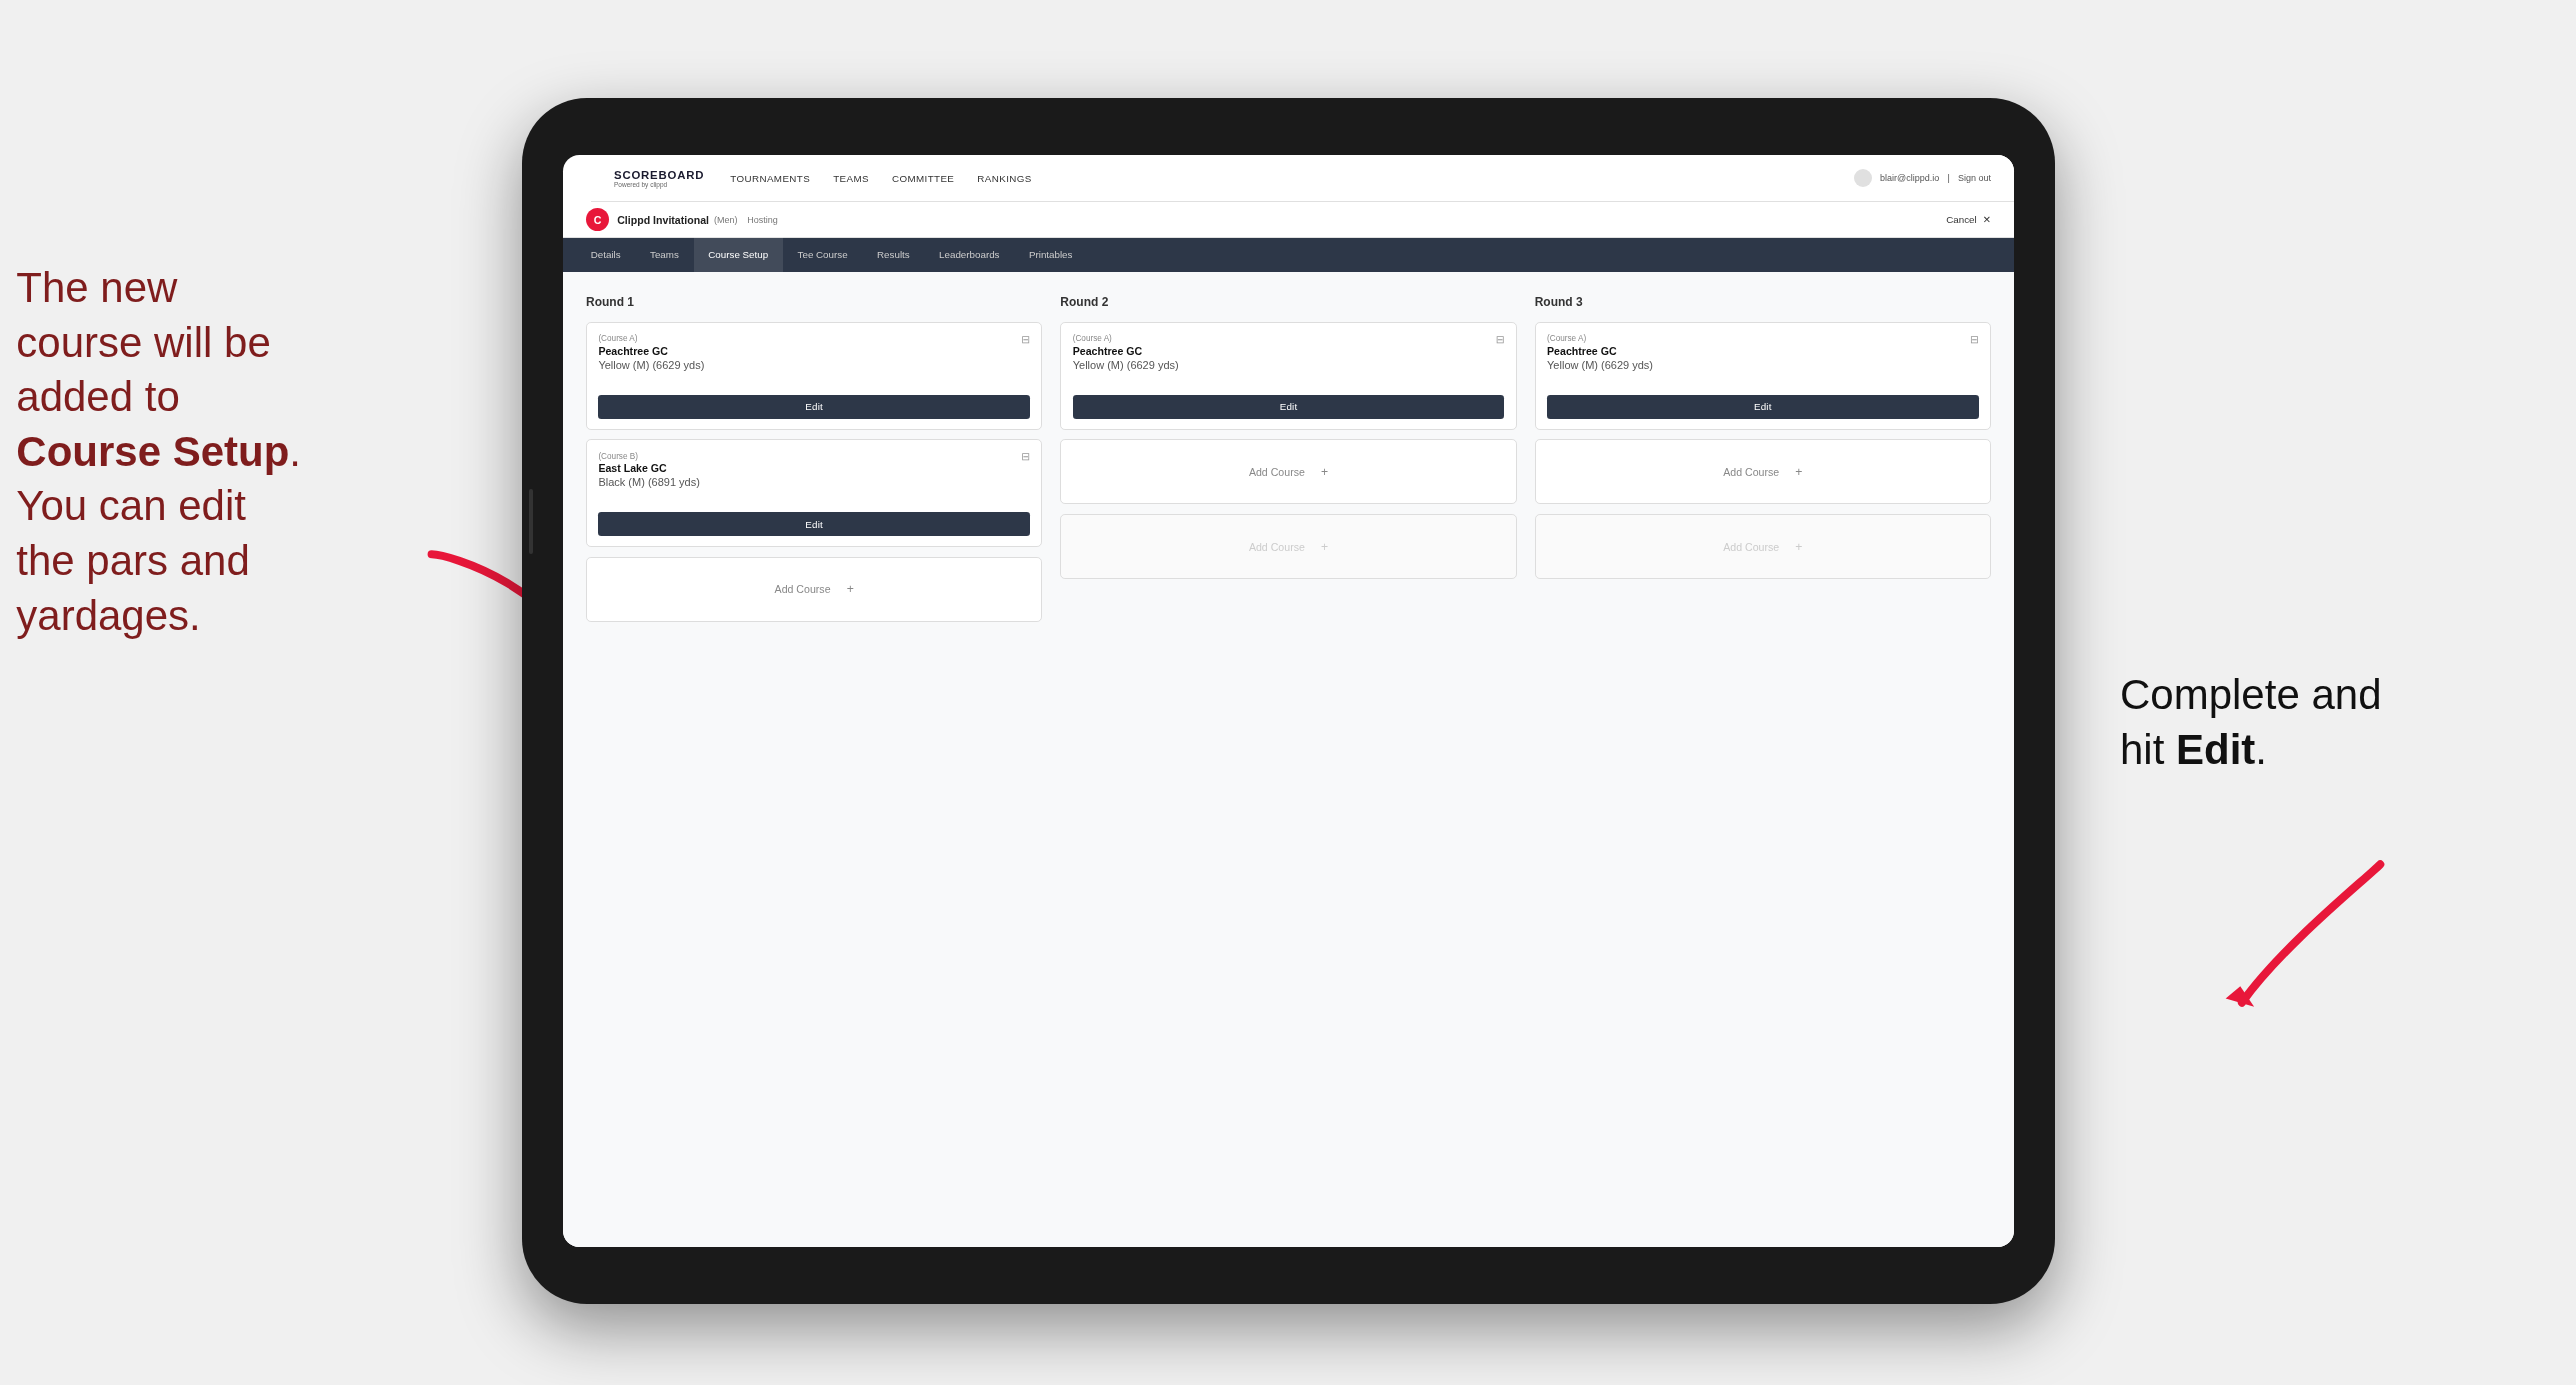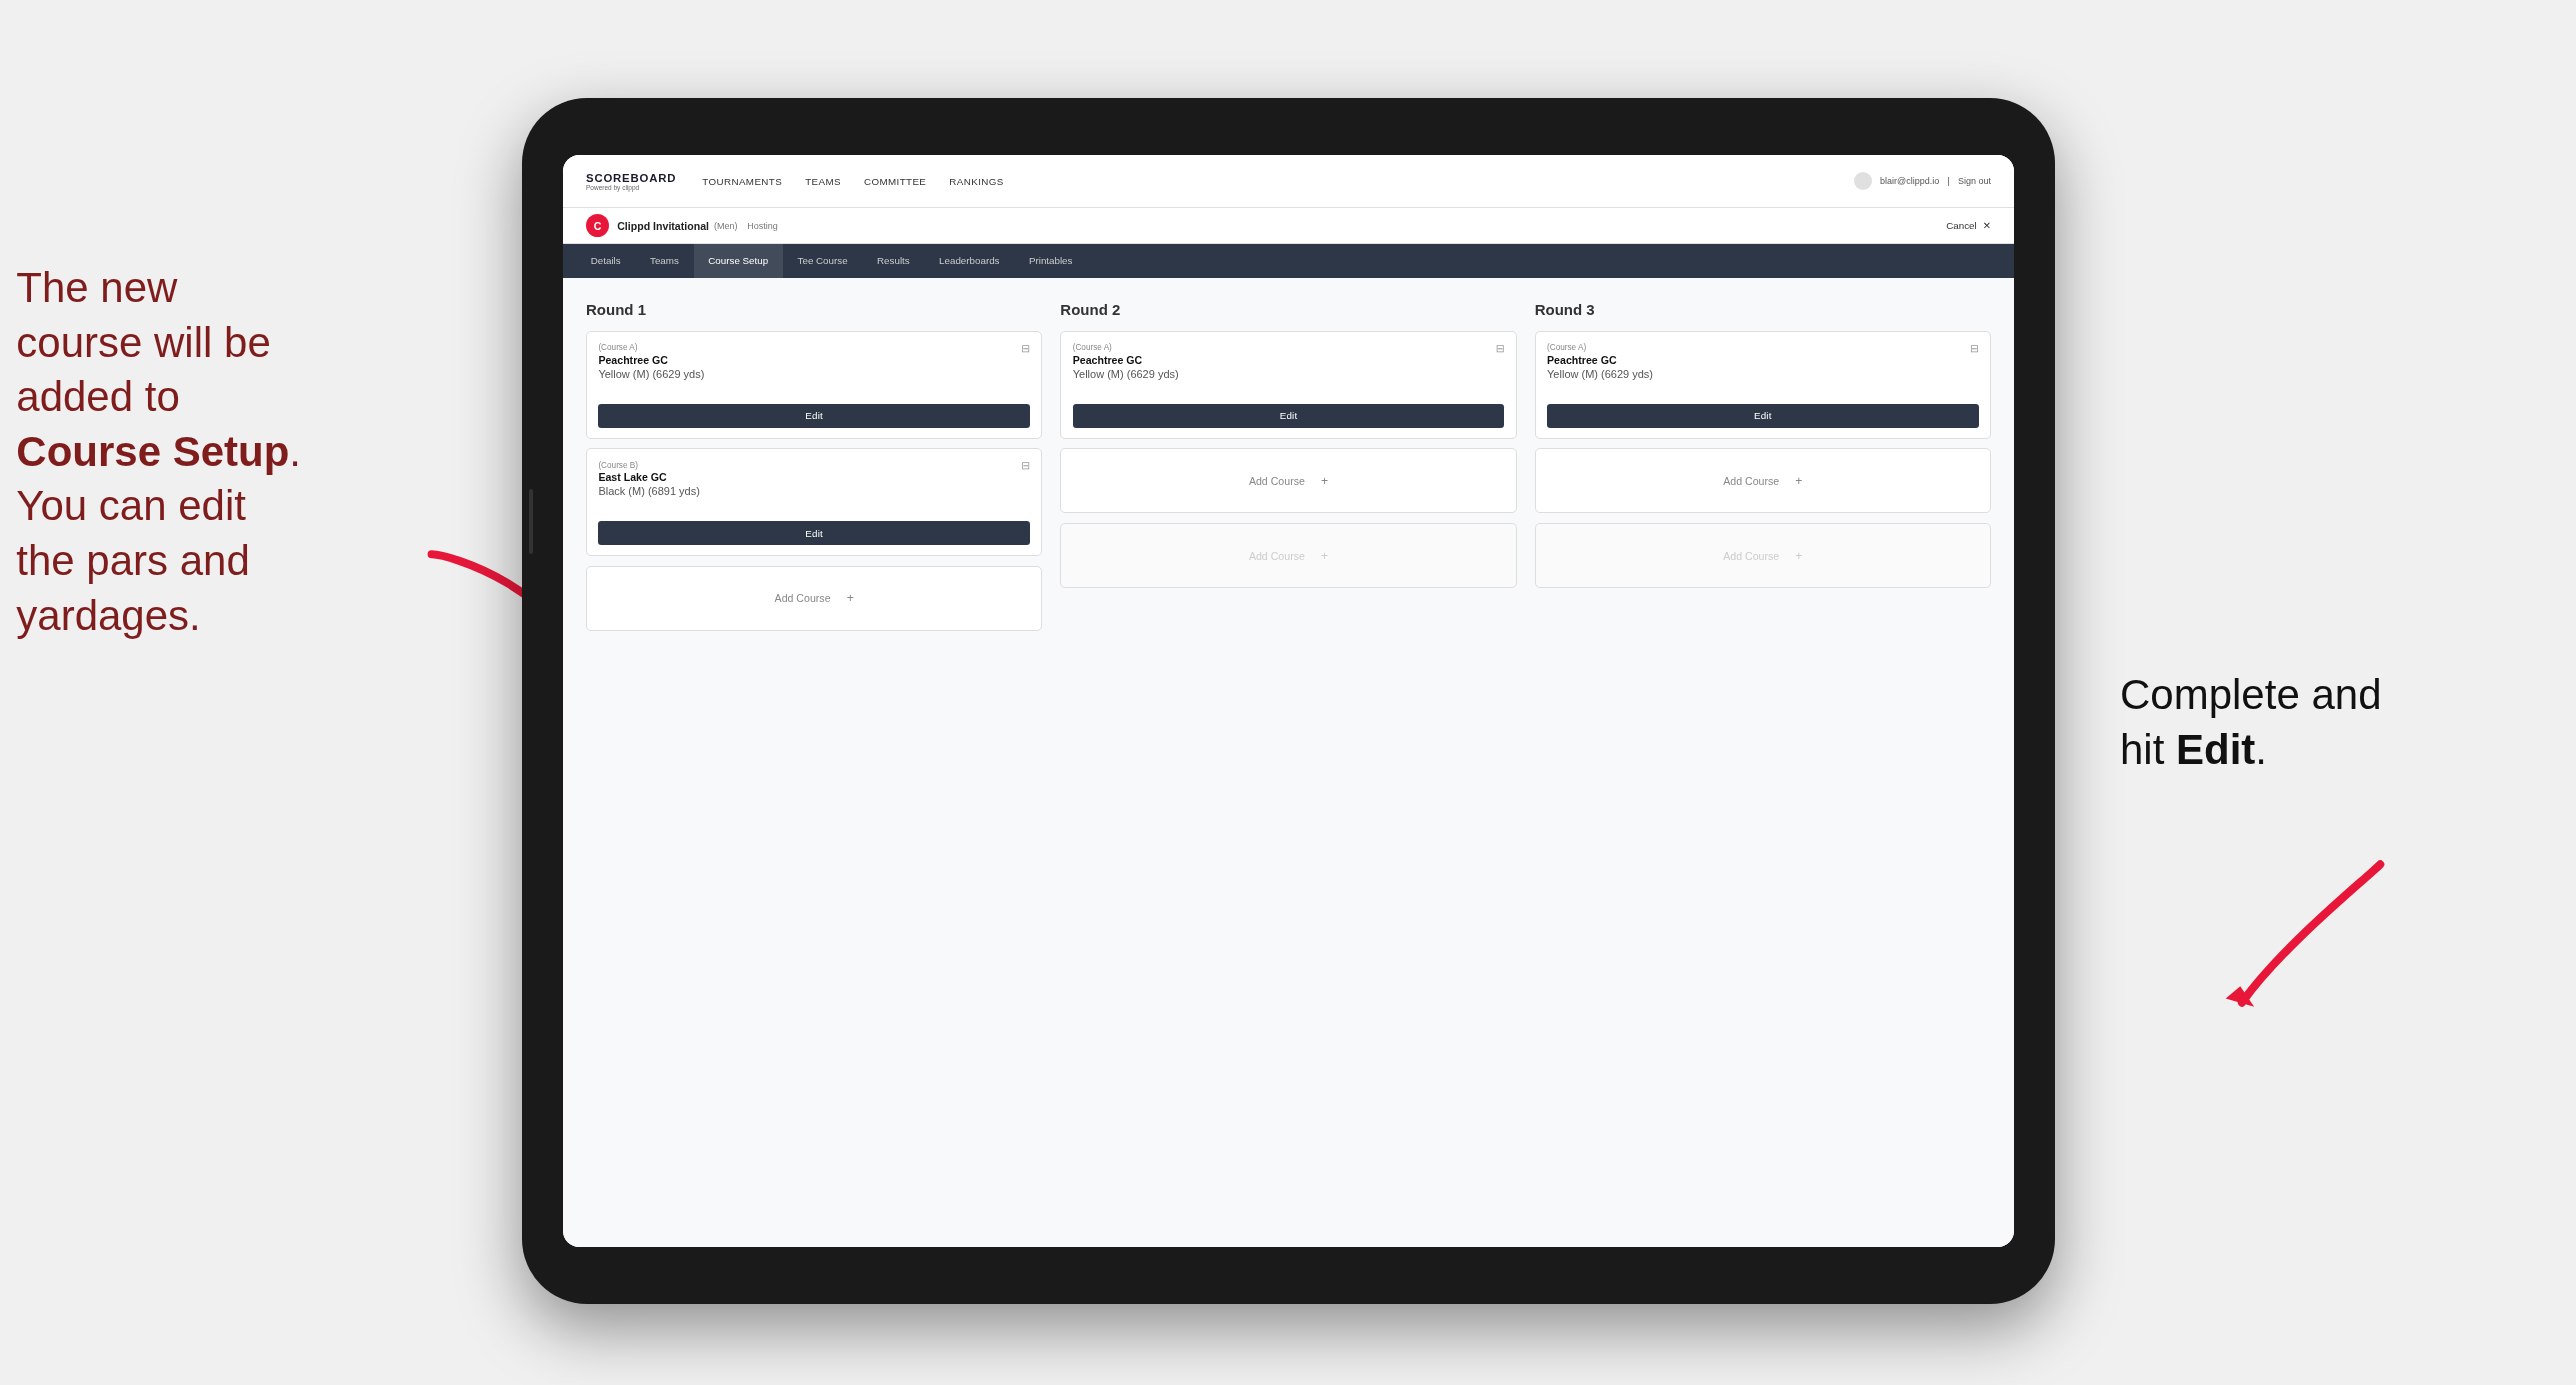--- a/index.html
+++ b/index.html
@@ -80,22 +80,23 @@
       flex-direction: column;
     }
 
     
     .top-nav {
       background: #fff;
       border-bottom: 0.8px solid #e0e0e0;
       display: flex;
       align-items: center;
       padding: 0 23px;
-      height: 53px;
+      height: 47px;
       flex-shrink: 0;
+      margin-left: 28px;
     }
 
     .logo-area {
       display: flex;
       flex-direction: column;
       margin-right: 26px;
     }
     .logo-title {
       font-size: 11.4px;
       font-weight: 800;
@@ -222,21 +223,21 @@
       gap: 18px;
     }
 
     .round-col {
       display: flex;
       flex-direction: column;
       gap: 9.8px;
     }
 
     .round-label {
-      font-size: 15px;
+      font-size: 12px;
       font-weight: 600;
       color: #333;
       margin-bottom: 3.3px;
     }
 
     .course-card {
       background: #fff;
       border: 0.8px solid #ddd;
       border-radius: 4.9px;
       padding: 11.4px 11.4px 9.8px 11.4px;

